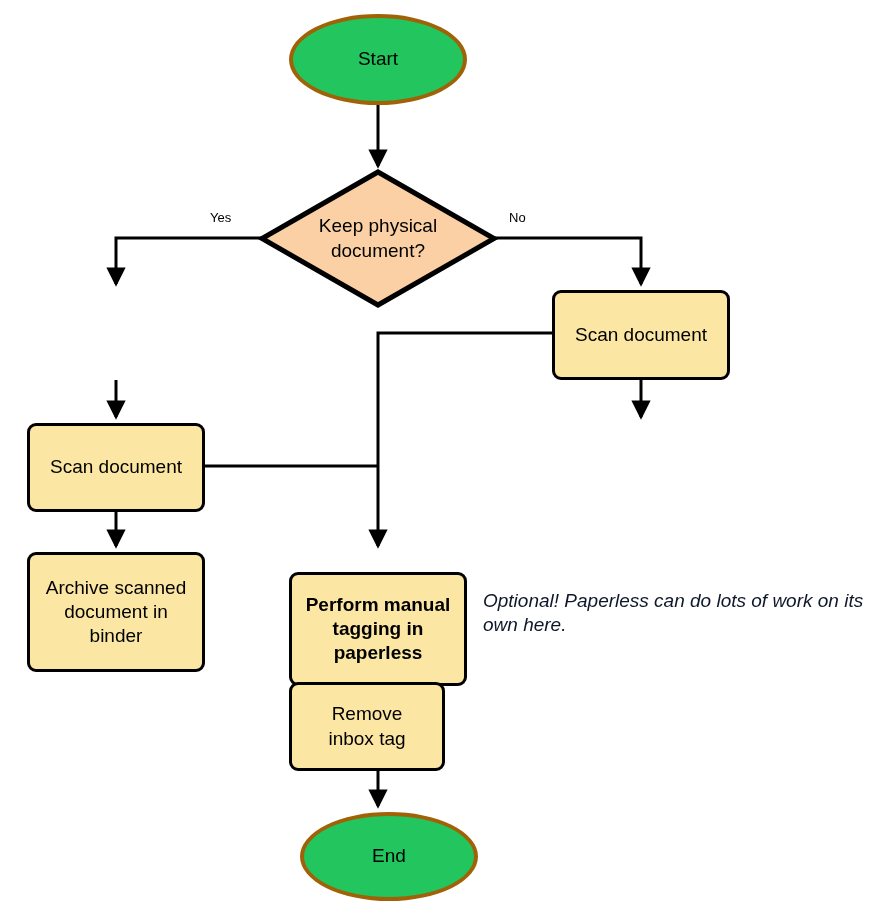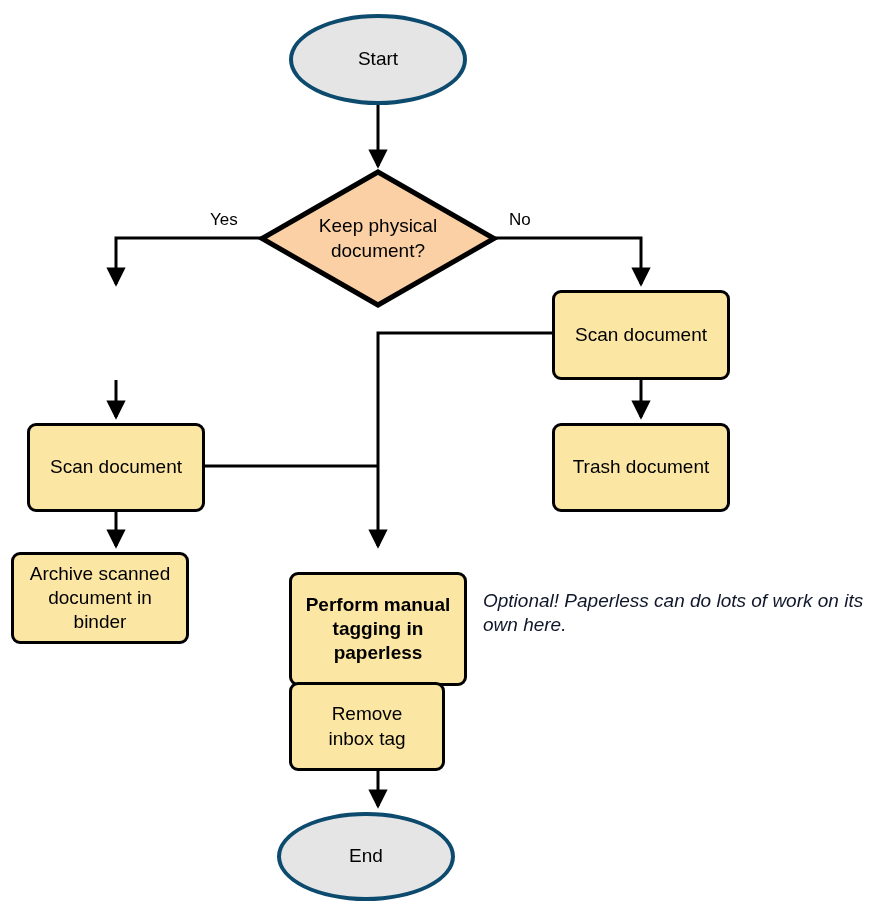--- a/index.html
+++ b/index.html
@@ -37,36 +37,36 @@
     line-height: 1.28;
     white-space: pre-line;
     z-index: 2;
   }
   .node.process {
     border: 3px solid #000000;
     border-radius: 9px;
     background: #fce6a4;
   }
   .node.terminator {
-    border: 4px solid #0c4a6e;
+    border: 4px solid #a16207;
     border-radius: 50%;
-    background: #e5e5e5;
+    background: #22c55e;
   }
   .node.decision {
     background: transparent;
     border: none;
   }
   .diamond-label {
     position: relative;
     z-index: 3;
     pointer-events: none;
   }
   .edge-label {
     position: absolute;
-    font-size: 17px;
+    font-size: 13px;
     color: #000000;
     z-index: 3;
     white-space: nowrap;
   }
   .annotation {
     position: absolute;
     font-size: 19px;
     font-style: italic;
     color: #0f172a;
     line-height: 1.28;
@@ -118,46 +118,43 @@
   <div class="node decision diamond-label" style="left:262px; top:172px; width:232px; height:133px;">
     <span>Keep physical
 document?</span>
   </div>
 
 
   <div class="node process" style="left:27px; top:423px; width:178px; height:89px;">
     <span>Scan document</span>
   </div>
 
-  <div class="node process" style="left:11px; top:552px; width:178px; height:92px;">
+  <div class="node process" style="left:27px; top:552px; width:178px; height:120px;">
     <span>Archive scanned
 document in
 binder</span>
   </div>
 
   <div class="node process" style="left:552px; top:290px; width:178px; height:90px;">
     <span>Scan document</span>
   </div>
 
-  <div class="node process" style="left:552px; top:423px; width:178px; height:89px;">
-    <span>Trash document</span>
-  </div>
 
   <div class="node process" style="left:289px; top:572px; width:178px; height:114px;font-weight:bold;">
     <span>Perform manual
 tagging in
 paperless</span>
   </div>
 
   <div class="node process" style="left:289px; top:682px; width:156px; height:89px;">
     <span>Remove
 inbox tag</span>
   </div>
 
-  <div class="node terminator" style="left:277px; top:812px; width:178px; height:89px;">
+  <div class="node terminator" style="left:300px; top:812px; width:178px; height:89px;">
     <span>End</span>
   </div>
 
   <div class="edge-label" style="left:210px; top:210px;">Yes</div>
   <div class="edge-label" style="left:509px; top:210px;">No</div>
 
   <div class="annotation" style="left:483px; top:589px; width:400px;">Optional! Paperless can do lots of work on its own here.</div>
 
 </div>
 

